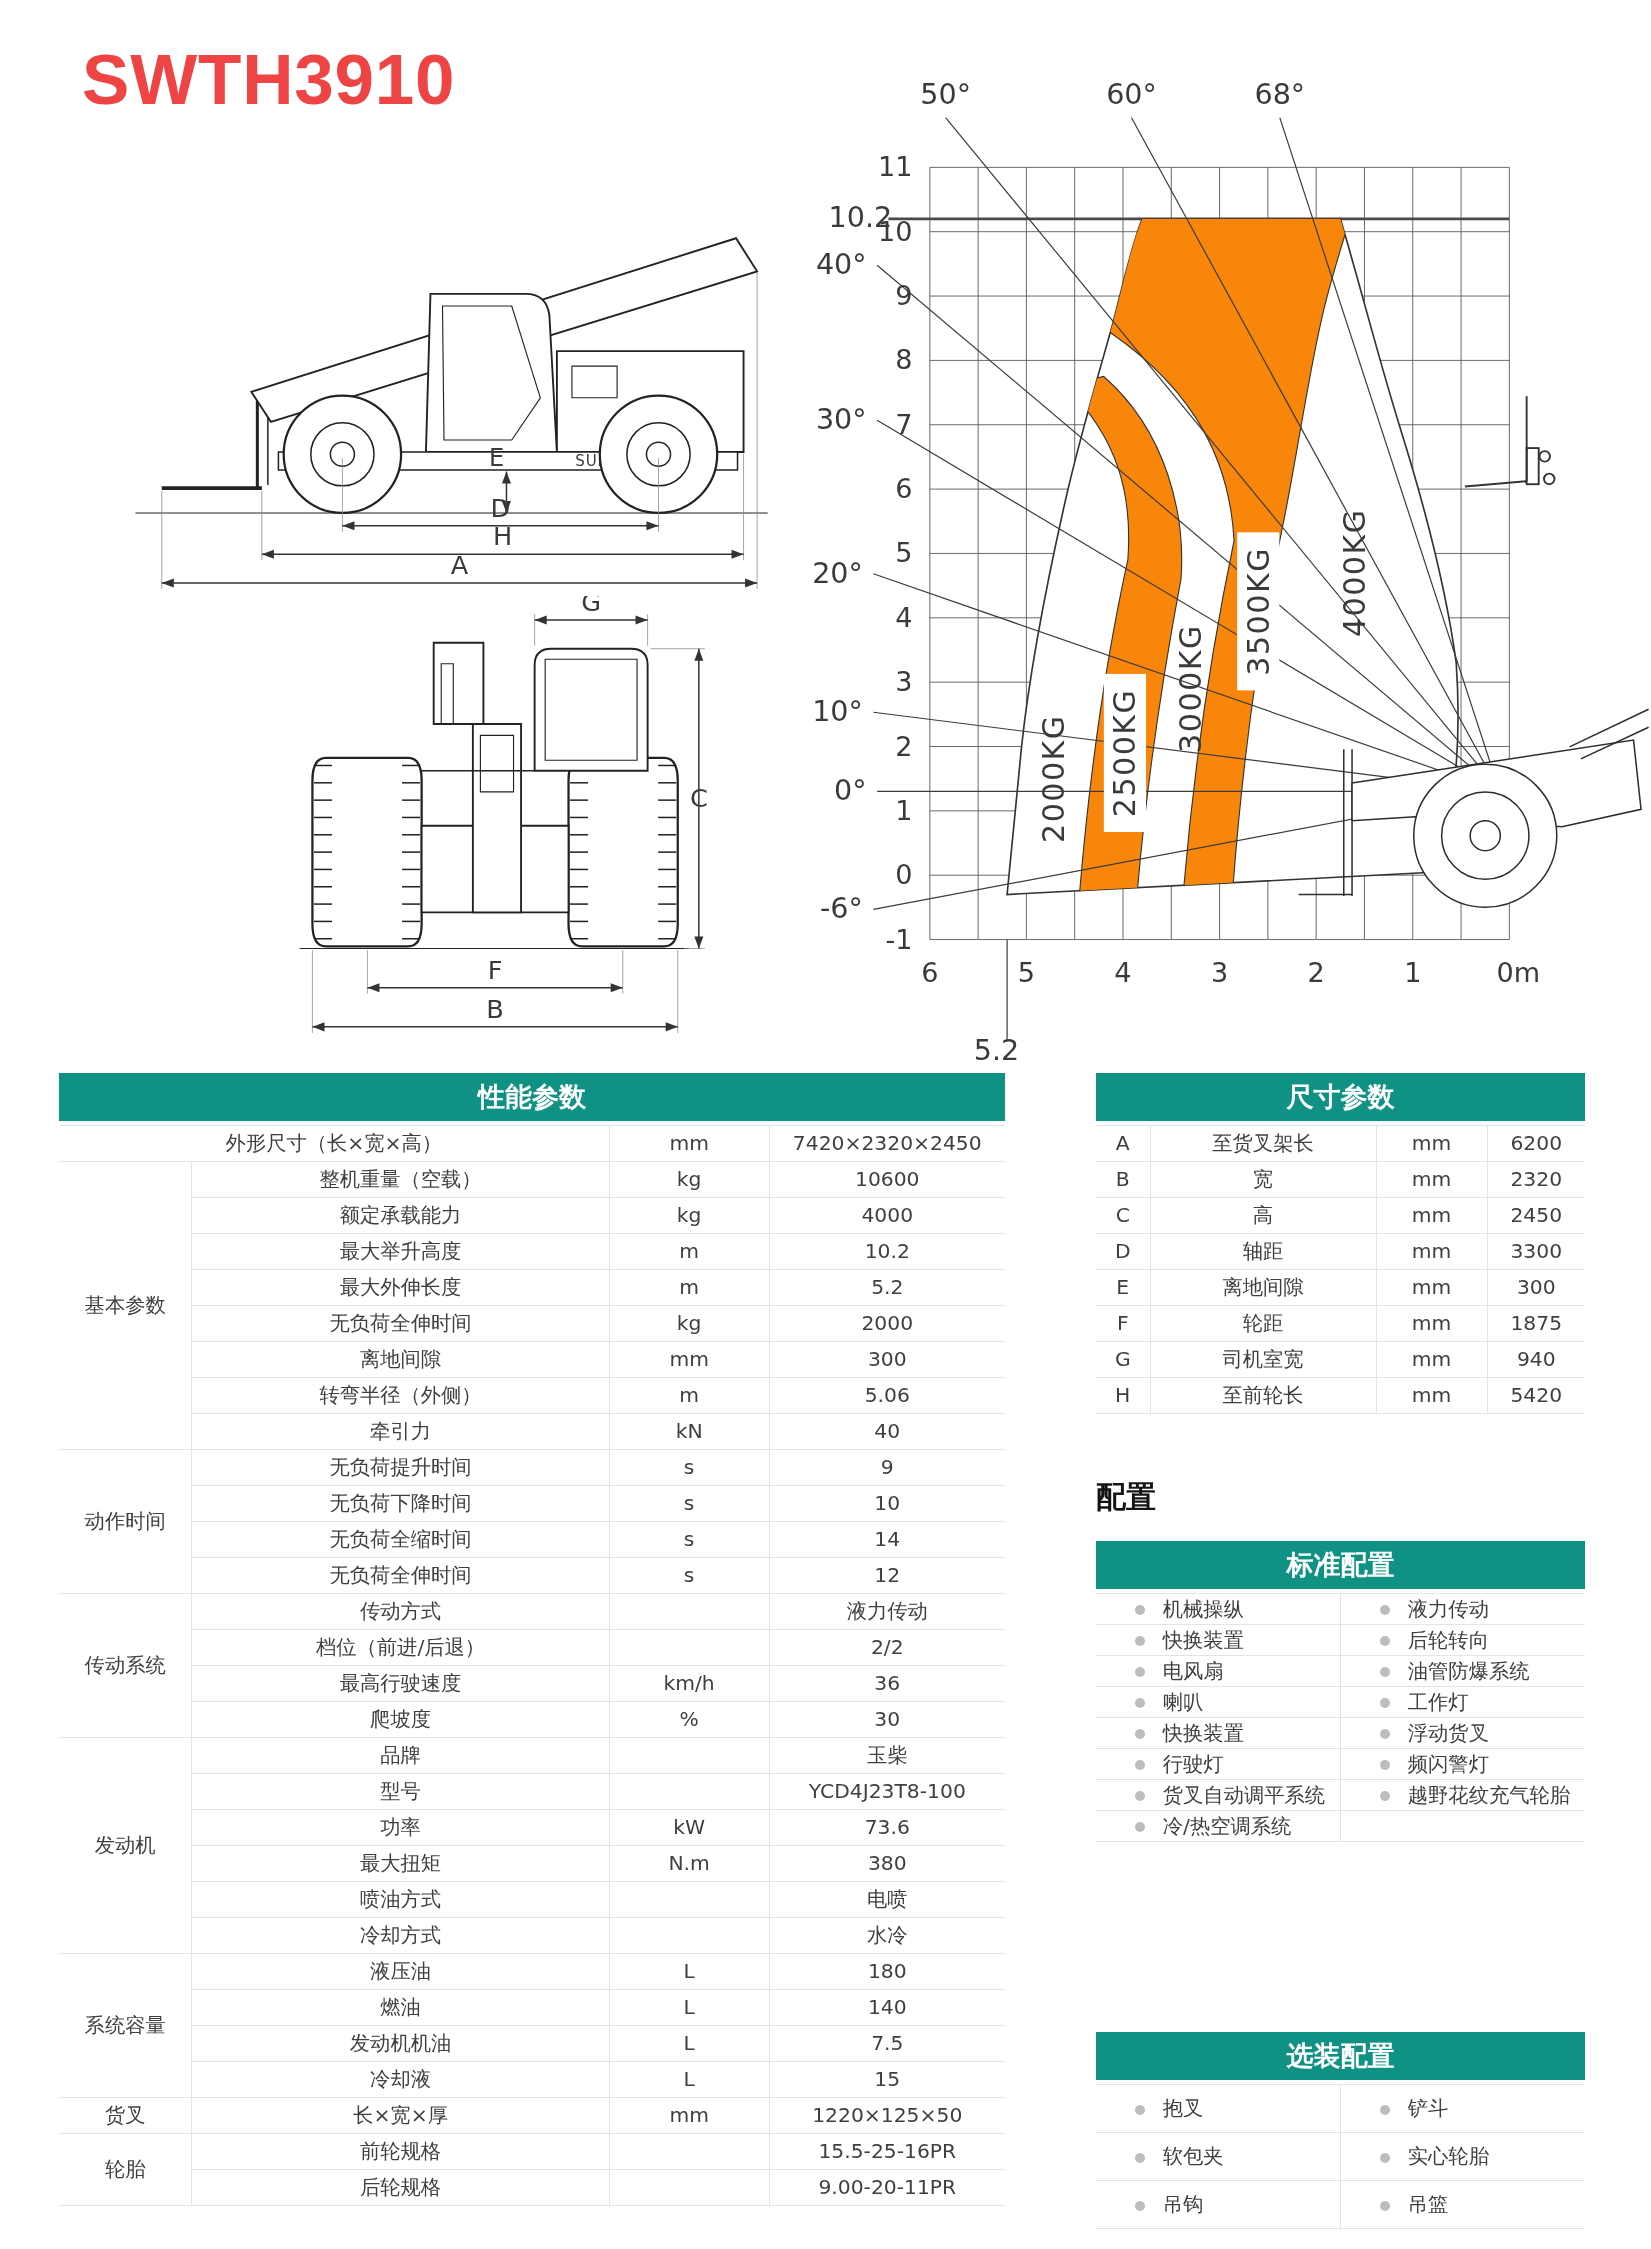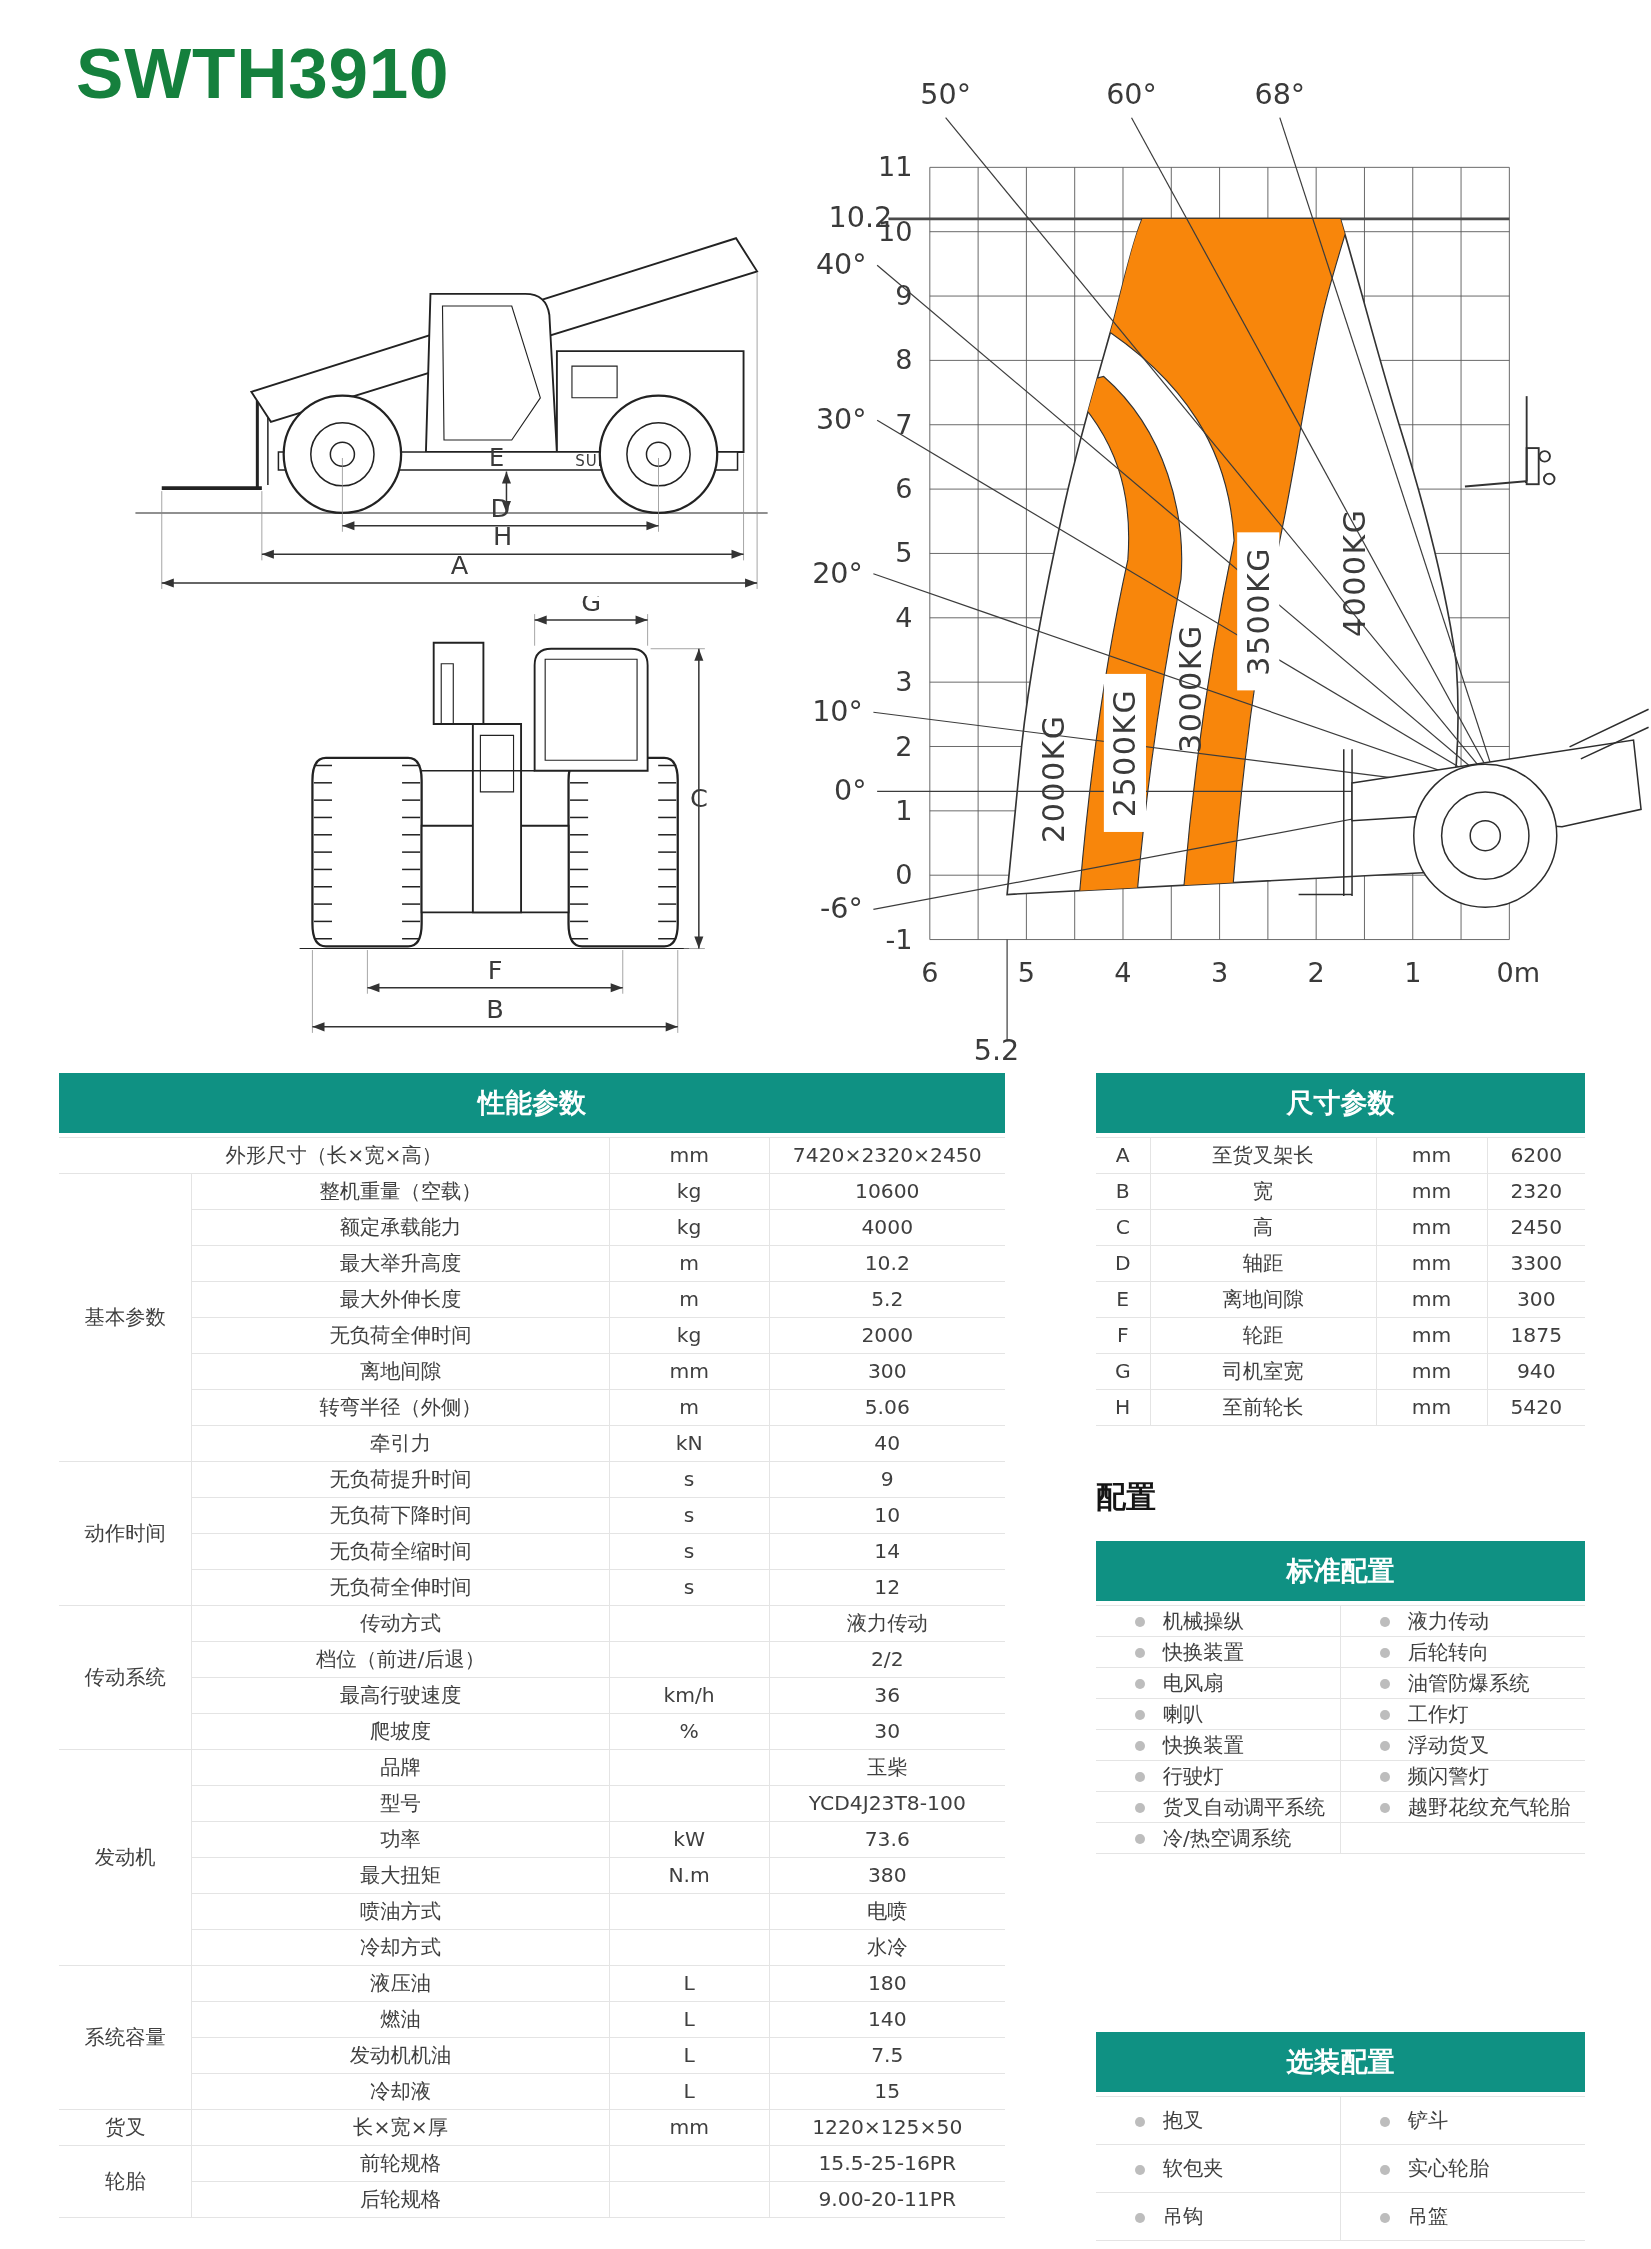--- a/index.html
+++ b/index.html
@@ -1,21 +1,21 @@
 <!DOCTYPE html>
 <html style="font-size:12px"><head>
 <meta charset="utf-8">
 <style>
   html,body{margin:0;padding:0;background:#ffffff;}
   body{font-family:"DejaVu Sans","Liberation Sans",sans-serif;color:#3f3f3f;}
   #canvas{position:relative;width:1651px;height:2250px;background:#fff;overflow:hidden;}
   .abs{position:absolute;}
   #title{font-family:"Liberation Sans","DejaVu Sans",sans-serif;font-weight:700;font-size:71px;
-         letter-spacing:0.8px;color:#15803d;margin:10px;}
-  .bar{height:60px;background:#0F9183;color:#fff;font-size:27px;font-weight:700;
+         letter-spacing:0.8px;color:#ef4444;margin:16px;}
+  .bar{height:48px;background:#0F9183;color:#fff;font-size:27px;font-weight:700;
        display:flex;align-items:center;justify-content:center;margin-bottom:3.8px;}
   table{border-collapse:collapse;background:#fff;}
   td{border:0.8px solid #E4E4E4;text-align:center;padding:0;font-size:20.3px;color:#3f3f3f;}
   tr td:first-child{border-left:none;}
   tr td:last-child{border-right:none;}
   .spec td{height:35px;}
   .dimt td{height:35px;}
   .grp{font-size:20.3px;}
   .cfg td{height:30px;text-align:left;padding-left:39px;}
   .cfgopt td{height:47px;}

